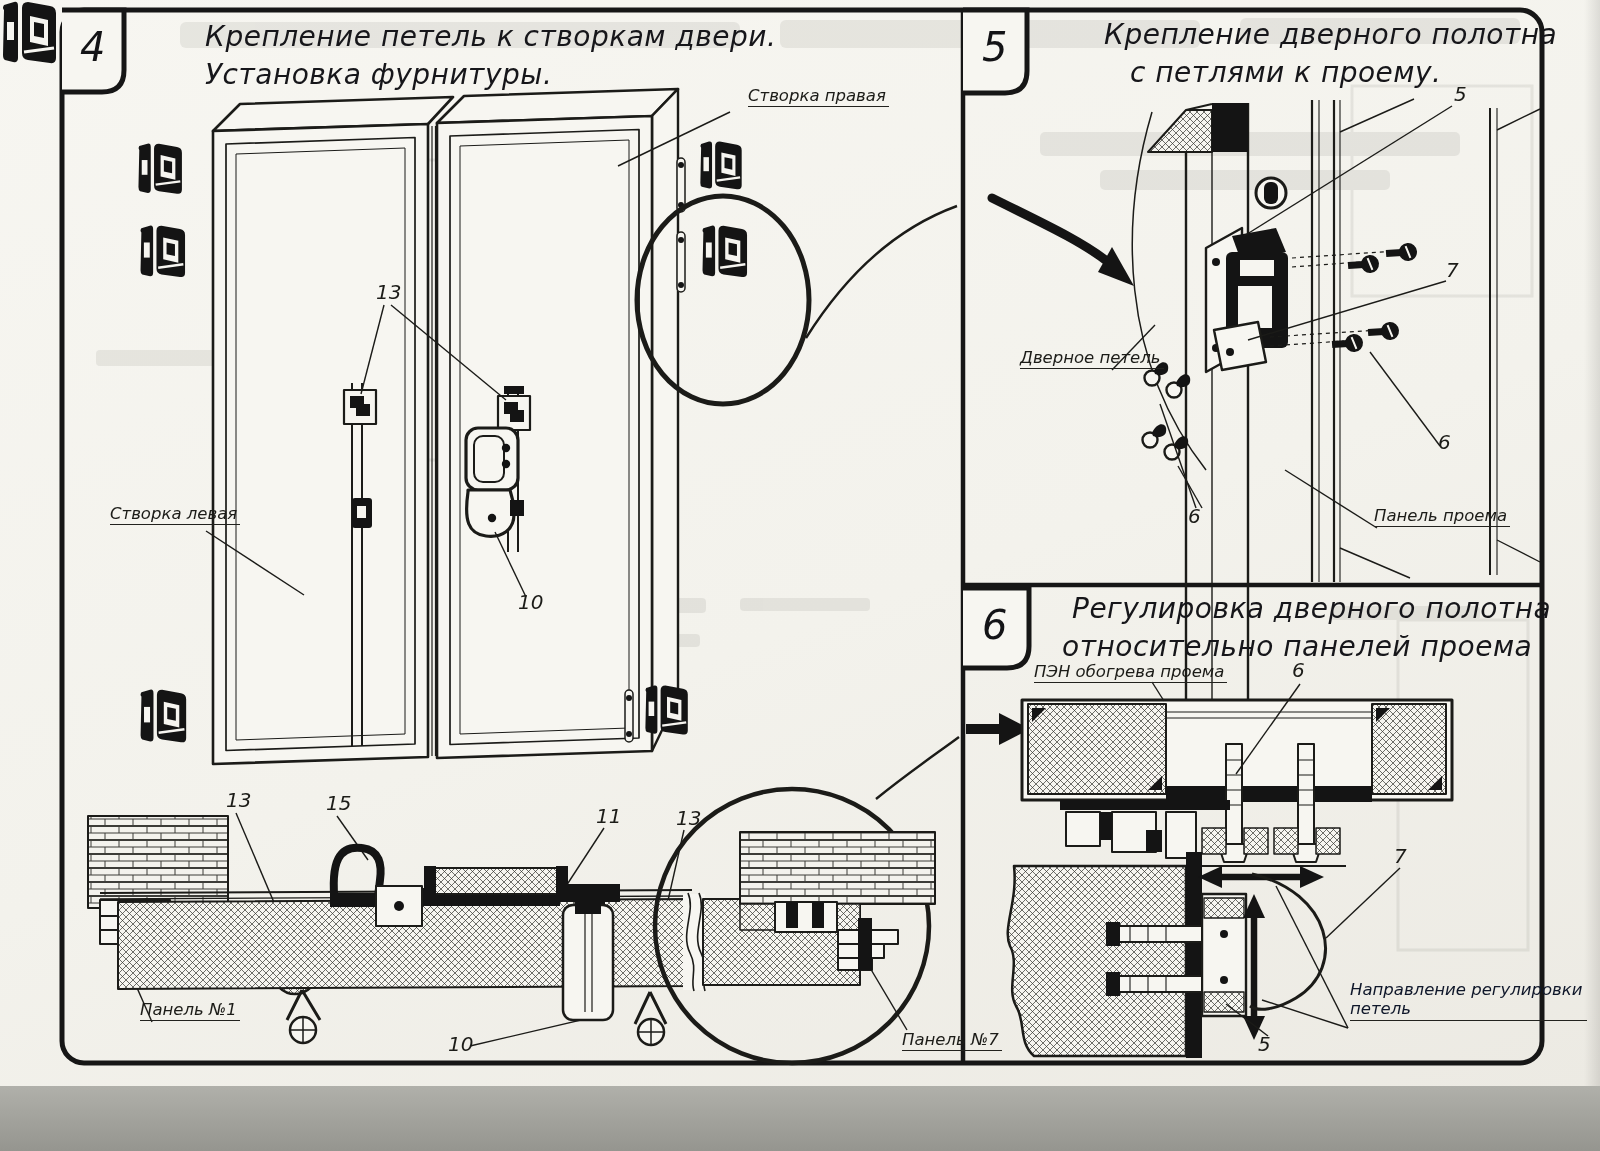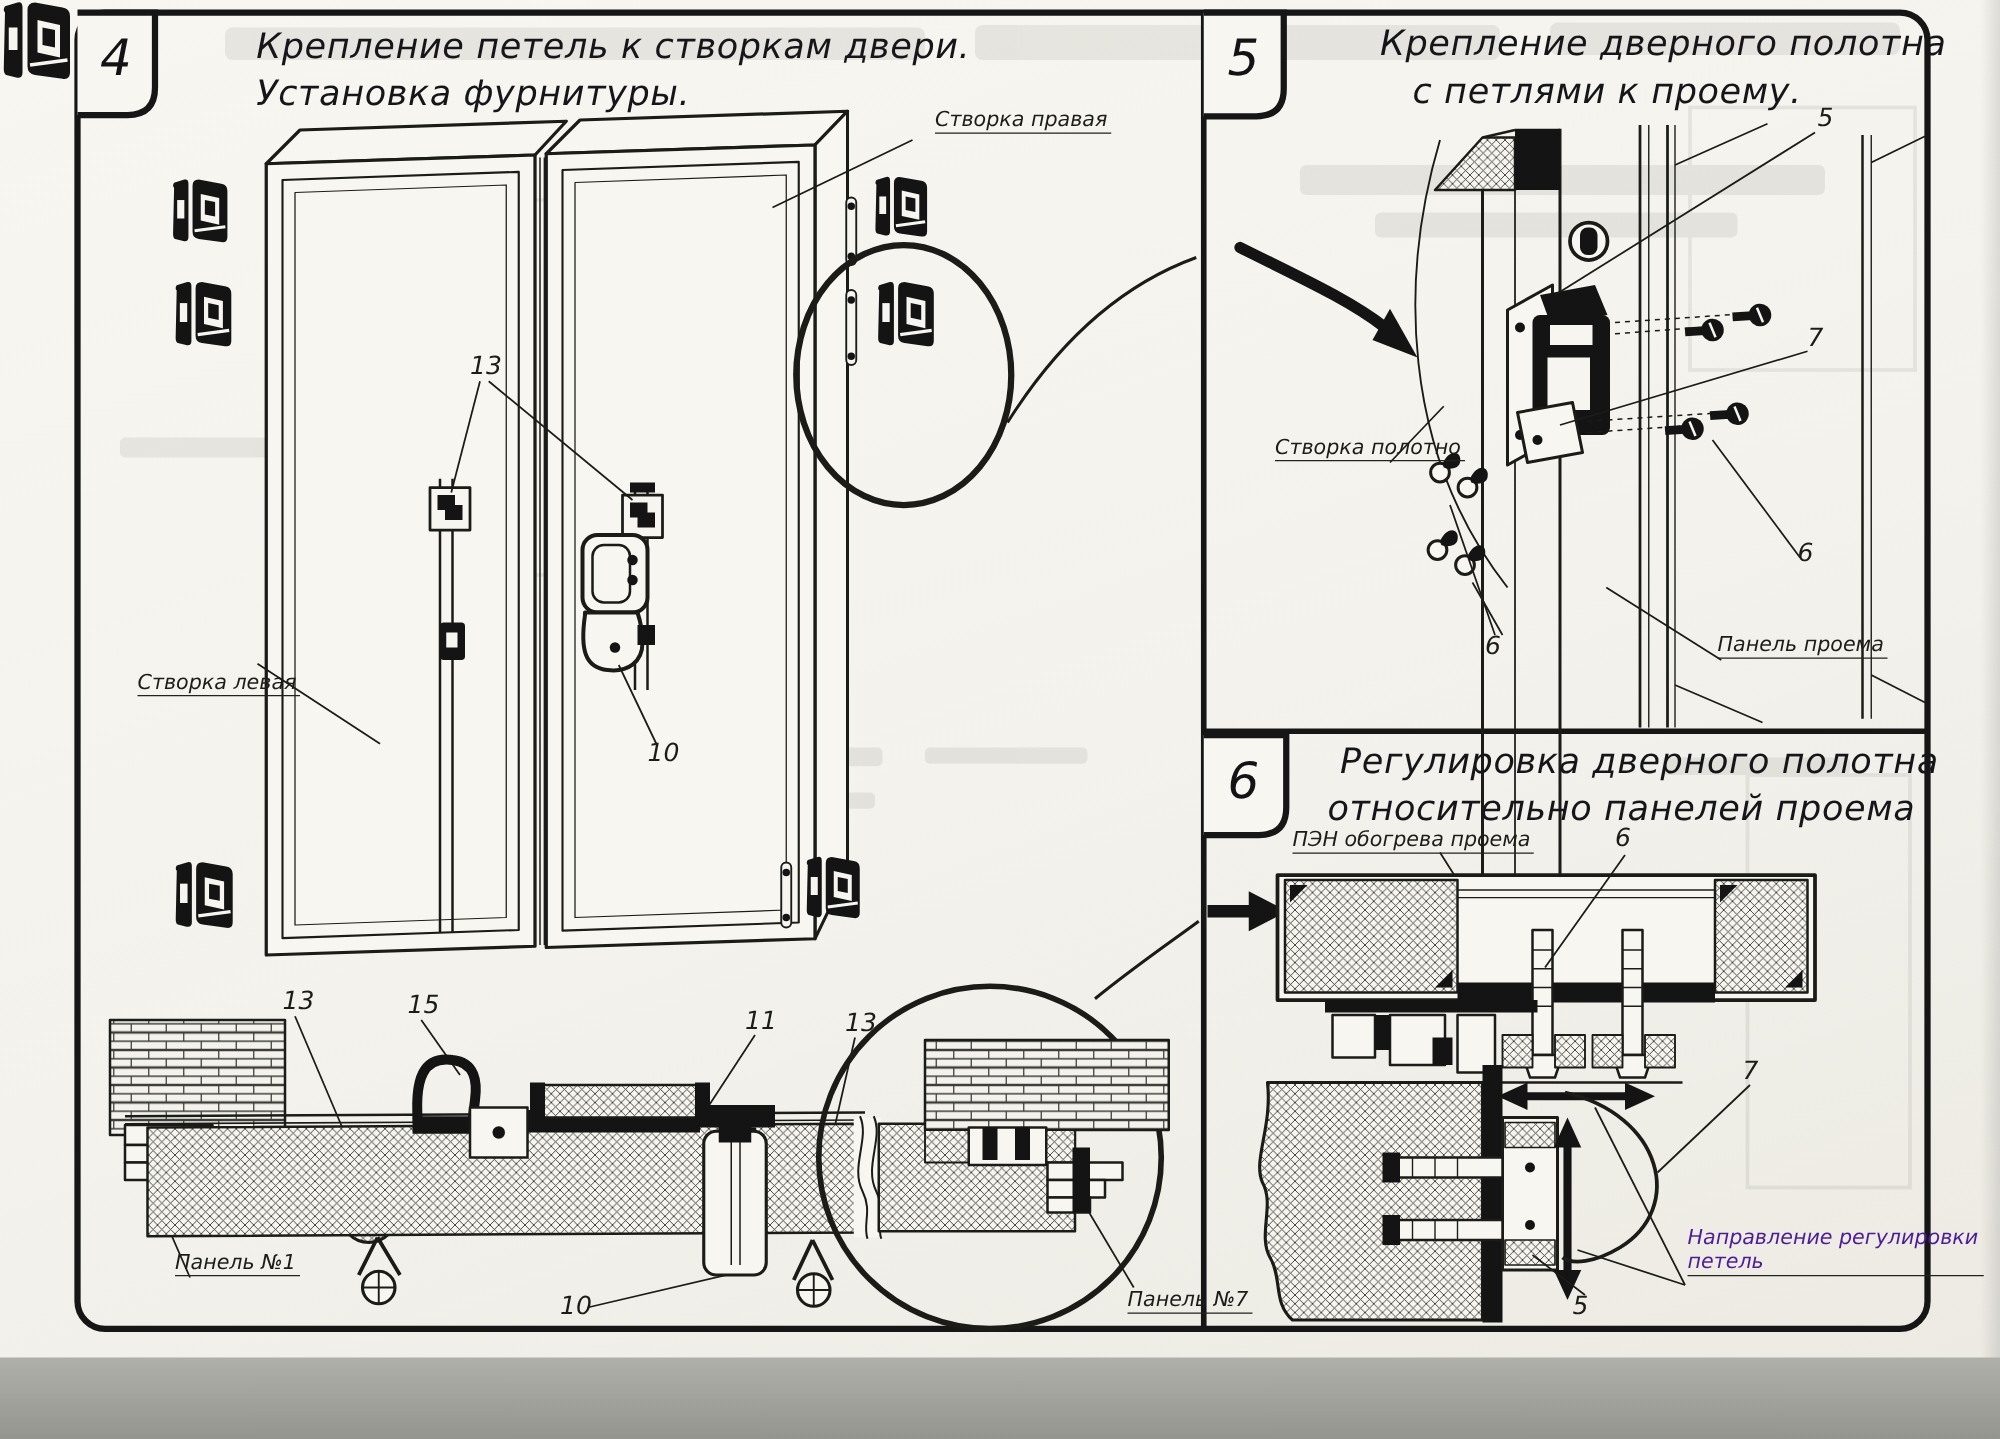--- a/index.html
+++ b/index.html
@@ -12,21 +12,21 @@
   .right-edge{position:absolute;left:1584px;top:0;width:16px;height:1088px;
          background:linear-gradient(90deg,rgba(0,0,0,0),rgba(0,0,0,.10));}
   .drawing{position:absolute;left:0;top:0;}
   .title-line{position:absolute;font-style:italic;font-size:28px;color:#16161a;
         white-space:nowrap;letter-spacing:.5px;}
   .fig-num{position:absolute;font-style:italic;font-size:40px;color:#131316;}
   .lbl{position:absolute;font-style:italic;font-size:16.5px;color:#1c1c18;
         white-space:nowrap;}
   .lbl.u{border-bottom:1.6px solid #22221e;padding:0 3px 1px 0;}
   .callout{position:absolute;font-style:italic;font-size:20px;color:#1c1c18;}
-  .dir-label{position:absolute;font-style:italic;font-size:16.5px;color:#4c1d95;
+  .dir-label{position:absolute;font-style:italic;font-size:16.5px;color:#0f172a;
         white-space:nowrap;border-bottom:1.6px solid #22221e;padding:0 4px 2px 0;}
 </style>
 </head>
 <body>
 
 <div class="stage">
   <div class="sheet"></div>
   <div class="right-edge"></div>
 
   <svg class="drawing" width="1600" height="1151" viewBox="0 0 1600 1151">
@@ -401,32 +401,32 @@
   <div class="fig-num" style="left:982px;top:602px;">6</div>
 
   <div class="title-line" style="left:205px;top:20px;">Крепление петель к створкам двери.</div>
   <div class="title-line" style="left:205px;top:58px;">Установка фурнитуры.</div>
   <div class="title-line" style="left:1104px;top:18px;">Крепление дверного полотна</div>
   <div class="title-line" style="left:1130px;top:56px;">с петлями к проему.</div>
   <div class="title-line" style="left:1072px;top:592px;">Регулировка дверного полотна</div>
   <div class="title-line" style="left:1062px;top:630px;">относительно панелей проема</div>
 
   <div class="lbl u" style="left:748px;top:86px;">Створка правая</div>
-  <div class="lbl u" style="left:110px;top:504px;margin-top:32px;">Створка левая</div>
+  <div class="lbl u" style="left:110px;top:504px;">Створка левая</div>
   <div class="lbl u" style="left:140px;top:1000px;">Панель №1</div>
   <div class="lbl u" style="left:902px;top:1030px;">Панель №7</div>
   <div class="callout" style="left:376px;top:280px;">13</div>
   <div class="callout" style="left:518px;top:590px;">10</div>
   <div class="callout" style="left:226px;top:788px;">13</div>
   <div class="callout" style="left:326px;top:791px;">15</div>
   <div class="callout" style="left:596px;top:804px;">11</div>
   <div class="callout" style="left:676px;top:806px;">13</div>
   <div class="callout" style="left:448px;top:1032px;">10</div>
 
-  <div class="lbl u" style="left:1020px;top:348px;">Створка полотно</div>
+  <div class="lbl u" style="left:1020px;top:348px;">Дверное петель</div>
   <div class="lbl u" style="left:1374px;top:506px;">Панель проема</div>
   <div class="callout" style="left:1454px;top:82px;">5</div>
   <div class="callout" style="left:1446px;top:258px;">7</div>
   <div class="callout" style="left:1438px;top:430px;">6</div>
   <div class="callout" style="left:1188px;top:504px;">6</div>
 
   <div class="lbl u" style="left:1034px;top:662px;">ПЭН обогрева проема</div>
   <div class="dir-label" style="left:1350px;top:980px;">
     <div>Направление регулировки</div>
     <div>петель</div>

